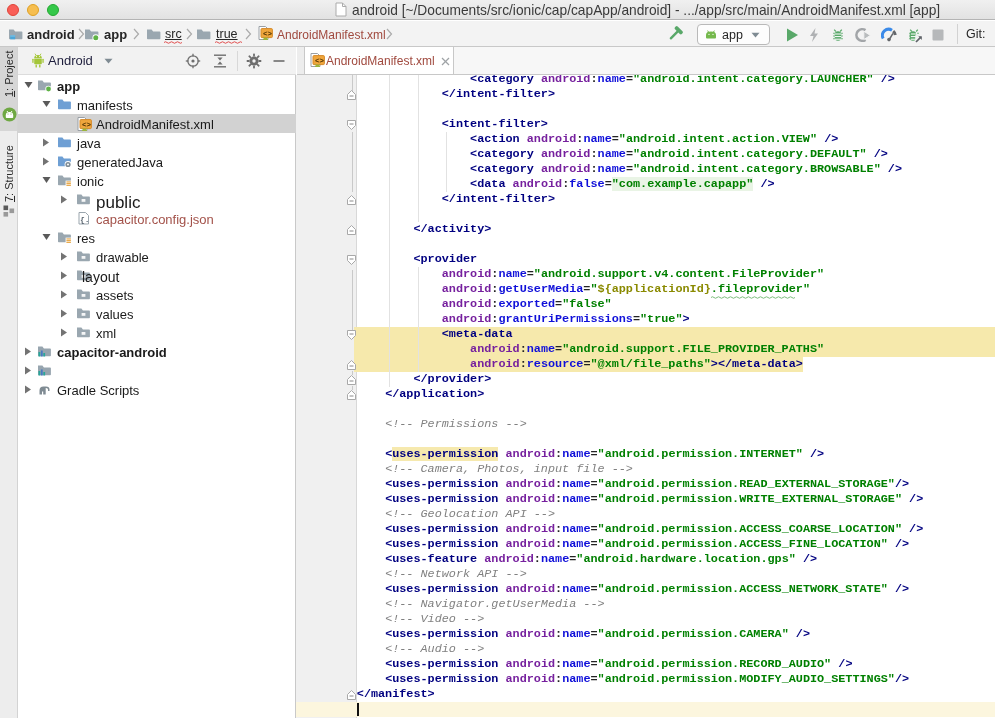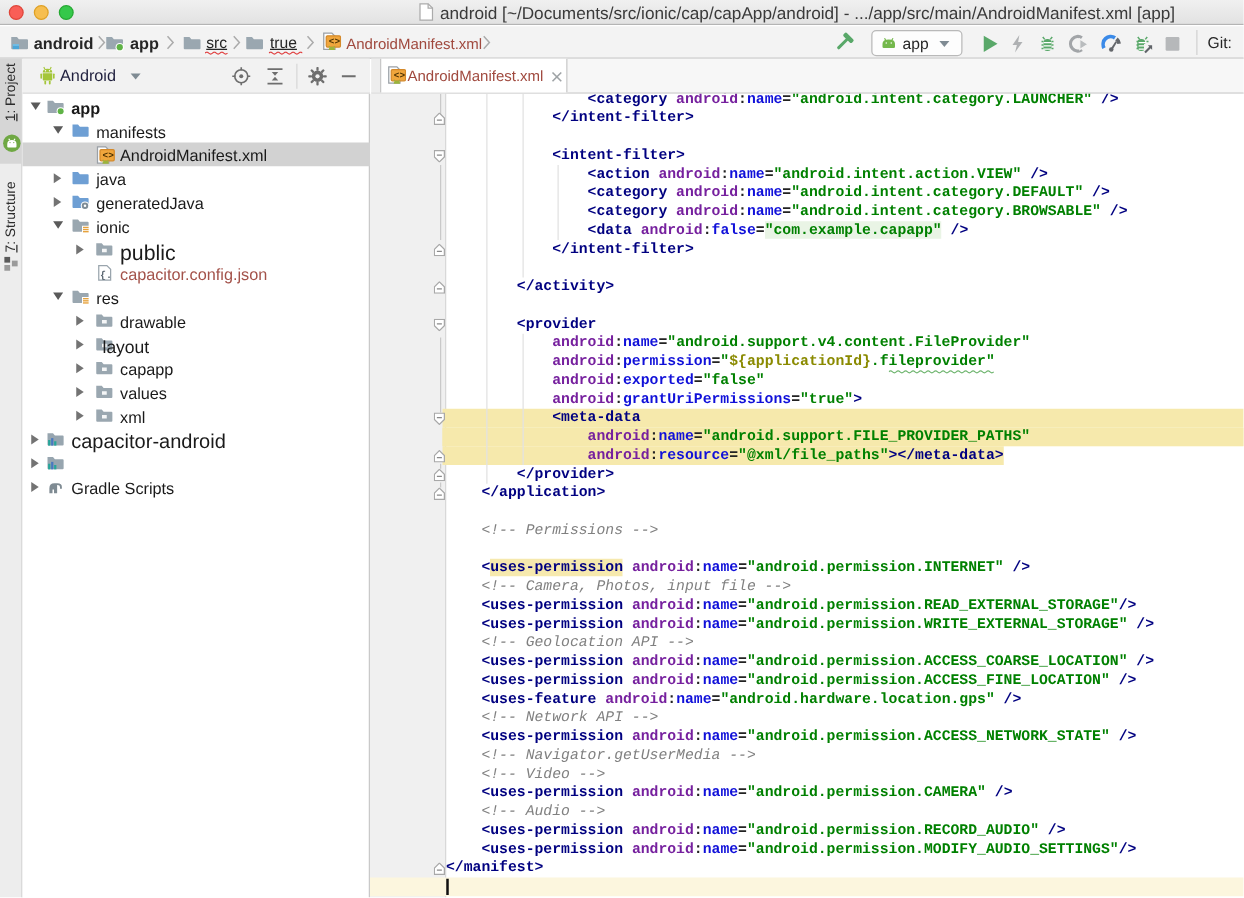--- a/index.html
+++ b/index.html
@@ -418,21 +418,21 @@
           <svg width="8" height="9">
             <polygon points="1,0.5 7,4.5 1,8.5" fill="#737373"></polygon>
           </svg>
         </div>
         <div style="position:absolute;left:58px;top:212px">
           <svg width="15" height="15" viewBox="0 0 15 15" style="">
             <path d="M1,2.6 L5.4,2.6 L6.9,4.4 L13.1,4.4 Q13.9,4.4 13.9,5.2 L13.9,11.5 Q13.9,12.3 13.1,12.3 L1.8,12.3 Q1,12.3 1,11.5 Z" fill="#9AA7B0"></path>
             <rect x="5.6" y="7" width="3.8" height="2.8" fill="#fff" opacity="0.9"></rect>
           </svg>
         </div>
-        <div style="position:absolute;left:78px;top:213px;font-size:13px;white-space:nowrap">capapp</div>
+        <div style="position:absolute;left:78px;top:213px;font-size:13px;white-space:nowrap">assets</div>
 <div style="position:absolute;left:42px;top:234px">
           <svg width="8" height="9">
             <polygon points="1,0.5 7,4.5 1,8.5" fill="#737373"></polygon>
           </svg>
         </div>
         <div style="position:absolute;left:58px;top:231px">
           <svg width="15" height="15" viewBox="0 0 15 15" style="">
             <path d="M1,2.6 L5.4,2.6 L6.9,4.4 L13.1,4.4 Q13.9,4.4 13.9,5.2 L13.9,11.5 Q13.9,12.3 13.1,12.3 L1.8,12.3 Q1,12.3 1,11.5 Z" fill="#9AA7B0"></path>
             <rect x="5.6" y="7" width="3.8" height="2.8" fill="#fff" opacity="0.9"></rect>
           </svg>
@@ -456,21 +456,21 @@
           </svg>
         </div>
         <div style="position:absolute;left:19px;top:269px">
           <svg width="15" height="15" viewBox="0 0 15 15" style="">
             <path d="M1,2.6 L5.4,2.6 L6.9,4.4 L13.1,4.4 Q13.9,4.4 13.9,5.2 L13.9,11.5 Q13.9,12.3 13.1,12.3 L1.8,12.3 Q1,12.3 1,11.5 Z" fill="#97A5AF"></path>
             <rect x="1.5" y="8" width="1.8" height="4.5" fill="#26A69A"></rect>
             <rect x="3.9" y="6.5" width="1.8" height="6" fill="#4878C0"></rect>
             <rect x="6.3" y="9" width="1.8" height="3.5" fill="#26A69A"></rect>
           </svg>
         </div>
-        <div style="position:absolute;left:39px;top:270px;font-size:16px;font-weight:normal;white-space:nowrap">capacitor-android</div>
+        <div style="position:absolute;left:39px;top:270px;font-size:13px;font-weight:bold;white-space:nowrap">capacitor-android</div>
 <div style="position:absolute;left:6px;top:291px">
           <svg width="8" height="9">
             <polygon points="1,0.5 7,4.5 1,8.5" fill="#737373"></polygon>
           </svg>
         </div>
         <div style="position:absolute;left:19px;top:288px">
           <svg width="15" height="15" viewBox="0 0 15 15" style="">
             <path d="M1,2.6 L5.4,2.6 L6.9,4.4 L13.1,4.4 Q13.9,4.4 13.9,5.2 L13.9,11.5 Q13.9,12.3 13.1,12.3 L1.8,12.3 Q1,12.3 1,11.5 Z" fill="#97A5AF"></path>
             <rect x="1.5" y="8" width="1.8" height="4.5" fill="#26A69A"></rect>
             <rect x="3.9" y="6.5" width="1.8" height="6" fill="#4878C0"></rect>
@@ -604,21 +604,21 @@
                 <i class="t">&lt;action</i> <i class="p">android</i><i class="k">:</i><i class="a">name</i><i class="k">=</i><i class="v">"android.intent.action.VIEW"</i> <i class="t">/&gt;</i>
                 <i class="t">&lt;category</i> <i class="p">android</i><i class="k">:</i><i class="a">name</i><i class="k">=</i><i class="v">"android.intent.category.DEFAULT"</i> <i class="t">/&gt;</i>
                 <i class="t">&lt;category</i> <i class="p">android</i><i class="k">:</i><i class="a">name</i><i class="k">=</i><i class="v">"android.intent.category.BROWSABLE"</i> <i class="t">/&gt;</i>
                 <i class="t">&lt;data</i> <i class="p">android</i><i class="k">:</i><i class="a">false</i><i class="k">=</i><i class="v" style="background:#E9F4E5">"com.example.capapp"</i> <i class="t">/&gt;</i>
             <i class="t">&lt;/intent-filter&gt;</i>
 
         <i class="t">&lt;/activity&gt;</i>
 
         <i class="t">&lt;provider</i>
             <i class="p">android</i><i class="k">:</i><i class="a">name</i><i class="k">=</i><i class="v">"android.support.v4.content.FileProvider"</i>
-            <i class="p">android</i><i class="k">:</i><i class="a">permission</i><i class="k">=</i><i class="v">"</i><i class="o">${applicationId}</i><i class="v">.</i><i class="v">fileprovider</i><i class="v">"</i>
+            <i class="p">android</i><i class="k">:</i><i class="a">getUserMedia</i><i class="k">=</i><i class="v">"</i><i class="o">${applicationId}</i><i class="v">.</i><i class="v">fileprovider</i><i class="v">"</i>
             <i class="p">android</i><i class="k">:</i><i class="a">exported</i><i class="k">=</i><i class="v">"false"</i>
             <i class="p">android</i><i class="k">:</i><i class="a">grantUriPermissions</i><i class="k">=</i><i class="v">"true"</i><i class="t">&gt;</i>
             <i class="t">&lt;meta-data</i>
                 <i class="p">android</i><i class="k">:</i><i class="a">name</i><i class="k">=</i><i class="v">"android.support.FILE_PROVIDER_PATHS"</i>
                 <i class="p">android</i><i class="k">:</i><i class="a">resource</i><i class="k">=</i><i class="v">"@xml/file_paths"</i><i class="t">&gt;&lt;/meta-data&gt;</i>
         <i class="t">&lt;/provider&gt;</i>
     <i class="t">&lt;/application&gt;</i>
 
     <i class="c">&lt;!-- Permissions --&gt;</i>
 

